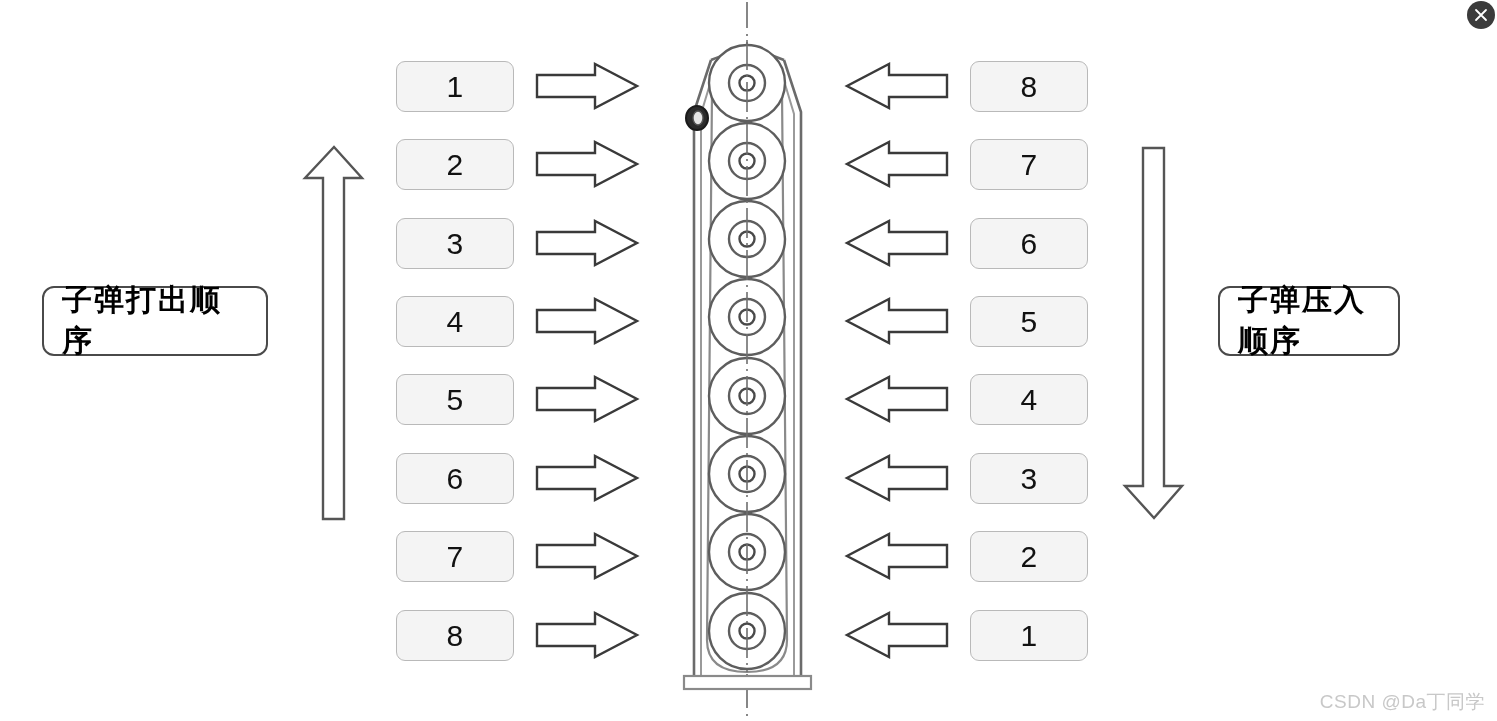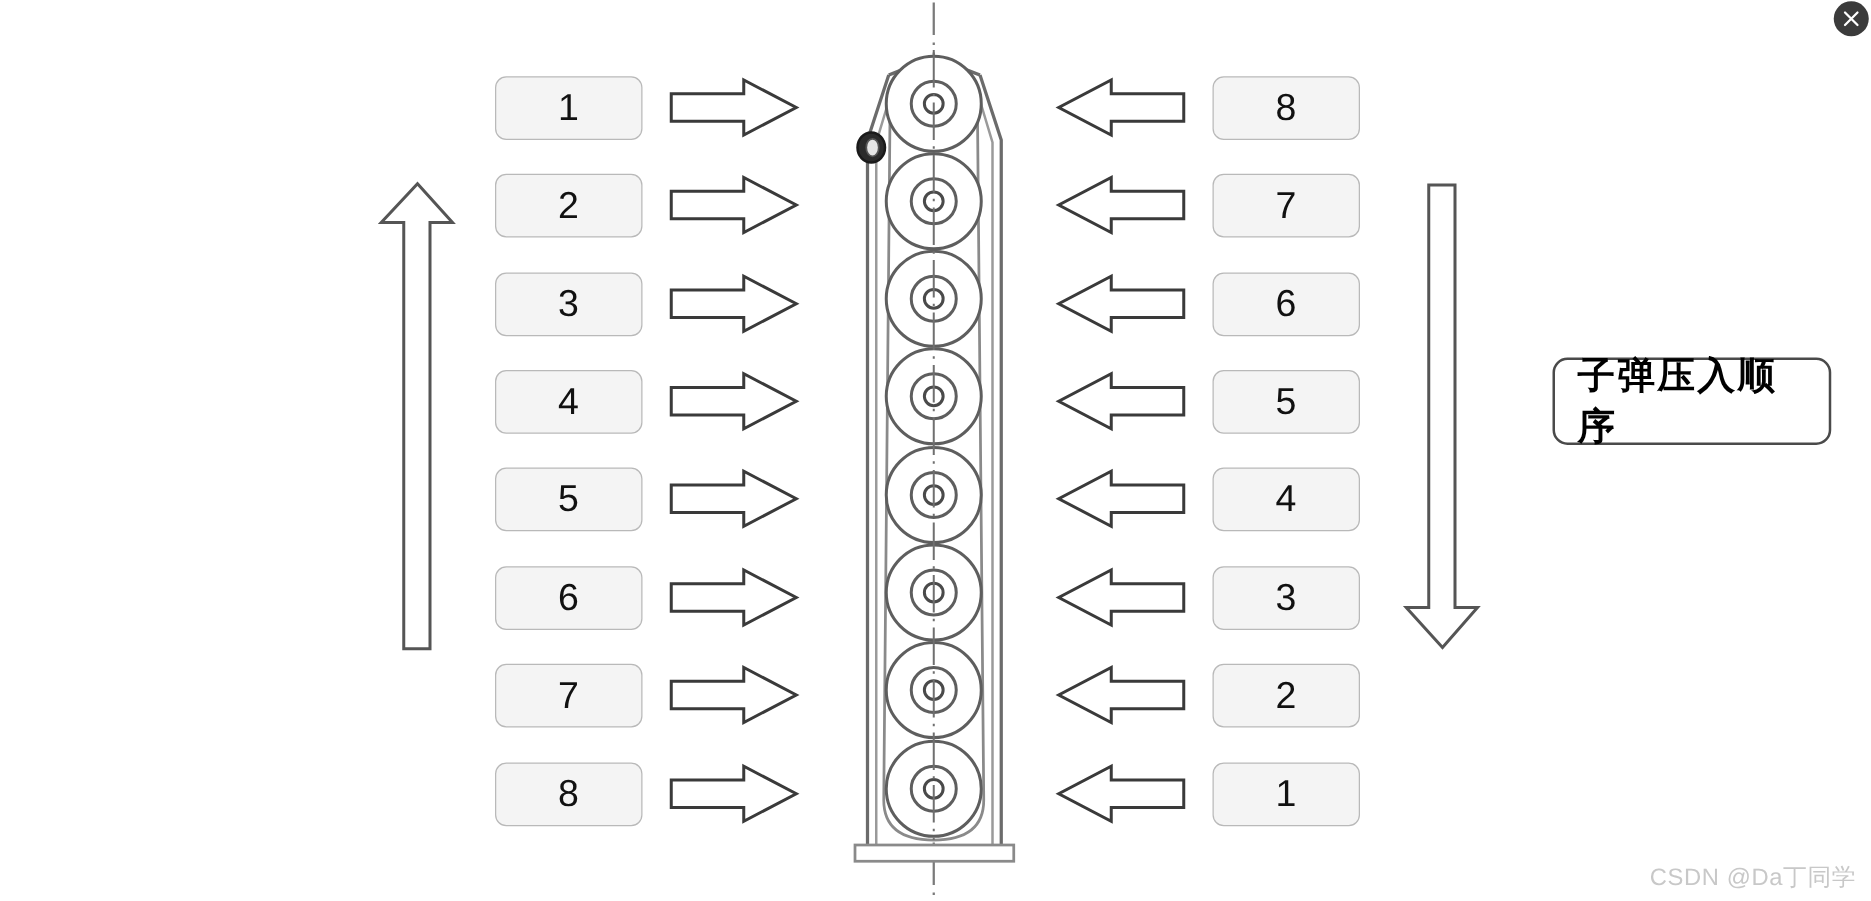--- a/index.html
+++ b/index.html
@@ -287,22 +287,25 @@
   <div class="num-box" style="left:970px; top:453px;">
       <span>3</span>
     </div>
   <div class="num-box" style="left:970px; top:531px;">
       <span>2</span>
     </div>
   <div class="num-box" style="left:970px; top:610px;">
       <span>1</span>
     </div>
 
-
-  <div class="caption-box" style="left:1218px; top:286px; width:223px;margin-left:24px;">
+  <div class="caption-box" style="left:42px; top:286px; width:226px;">
+    <span>子弹打出顺序</span>
+  </div>
+
+  <div class="caption-box" style="left:1218px; top:286px; width:182px;">
     <span>子弹压入顺序</span>
   </div>
 
   <div class="close-btn">
     <svg width="14" height="14" viewBox="0 0 14 14">
       <path d="M2,2 L12,12 M12,2 L2,12" stroke="#ffffff" stroke-width="1.8" stroke-linecap="round"></path>
     </svg>
   </div>
 
   <div class="watermark">CSDN @Da丁同学</div>

